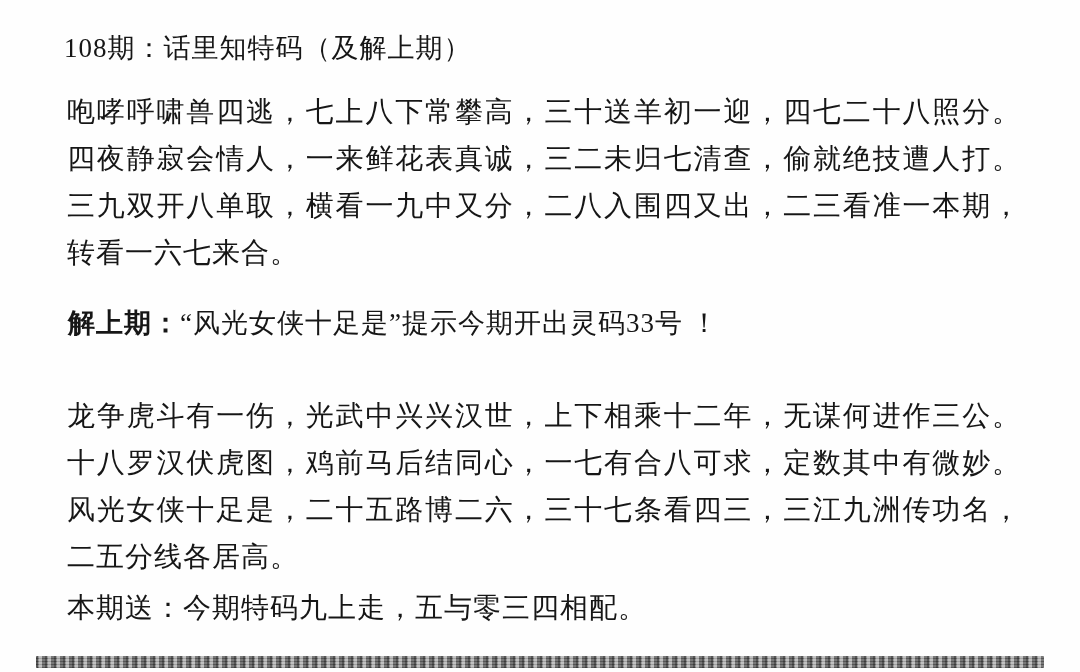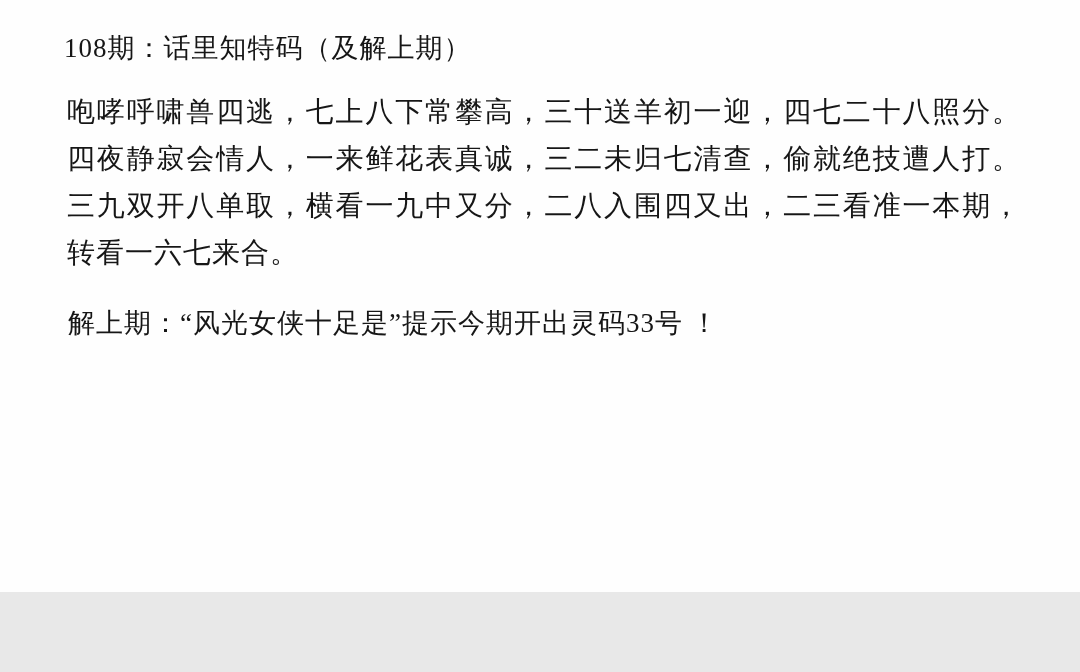--- a/index.html
+++ b/index.html
@@ -3,21 +3,21 @@
 <meta charset="utf-8">
 <style>
   html, body {
     margin: 0;
     padding: 0;
     background: #e8e8e8;
   }
   .page {
     position: relative;
     width: 1080px;
-    height: 592px;
+    height: 672px;
     margin: 0 auto;
     background: #fefefe;
     overflow: hidden;
     font-family: "Liberation Serif", "DejaVu Serif", serif;
     color: #161616;
   }
   .title {
     position: absolute;
     top: 30px;
     left: 64px;
@@ -49,21 +49,21 @@
     position: absolute;
     top: 300px;
     left: 68px;
     width: 960px;
     font-size: 27px;
     line-height: 46px;
     letter-spacing: 1px;
     white-space: nowrap;
   }
   .hint .hint-label {
-    font-weight: normal;
+    font-weight: bold;
   }
   .scan-strip {
     position: absolute;
     top: 656px;
     left: 36px;
     width: 1008px;
     height: 12px;
     background-color: rgba(95, 95, 95, 0.78);
     background-image:
       repeating-linear-gradient(90deg,
@@ -85,16 +85,20 @@
   <h1 class="title">108期：话里知特码（及解上期）</h1>
 
   <div class="block block1">
     <p>咆哮呼啸兽四逃，七上八下常攀高，三十送羊初一迎，四七二十八照分。四夜静寂会情人，一来鲜花表真诚，三二未归七清查，偷就绝技遭人打。三九双开八单取，横看一九中又分，二八入围四又出，二三看准一本期，转看一六七来合。</p>
   </div>
 
   <div class="hint">
     <span class="hint-label">解上期：</span><span>“风光女侠十足是”提示今期开出灵码33号 ！</span>
   </div>
 
+  <div class="block block2">
+    <p>龙争虎斗有一伤，光武中兴兴汉世，上下相乘十二年，无谋何进作三公。十八罗汉伏虎图，鸡前马后结同心，一七有合八可求，定数其中有微妙。风光女侠十足是，二十五路博二六，三十七条看四三，三江九洲传功名，二五分线各居高。</p>
+    <p class="gift">本期送：今期特码九上走，五与零三四相配。</p>
+  </div>
 
   <div class="scan-strip"></div>
 
 </div>
 
 </body></html>

